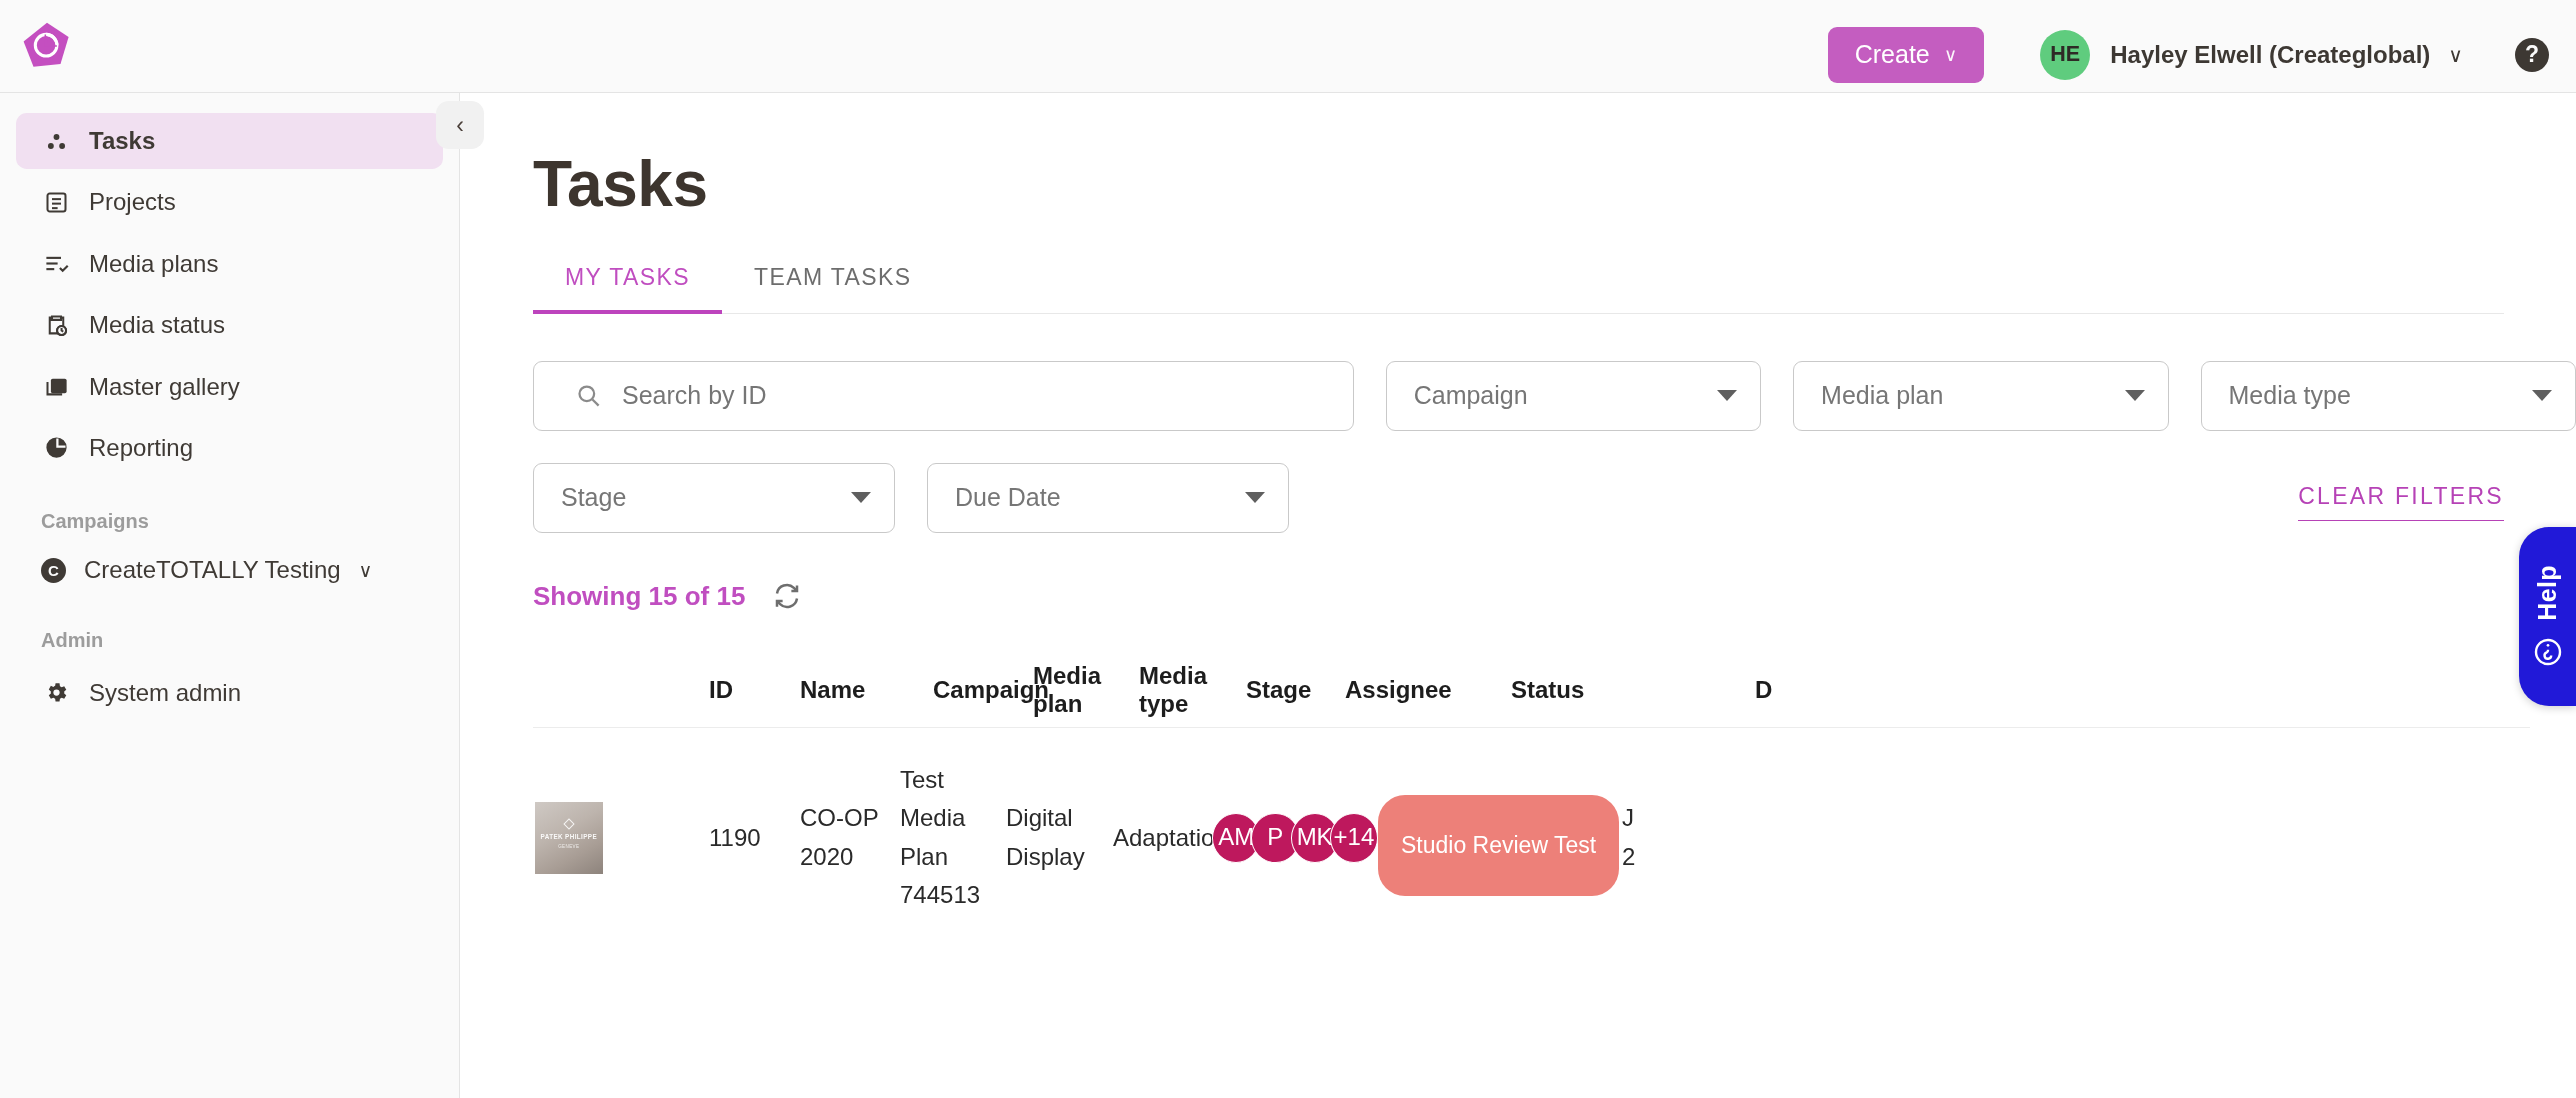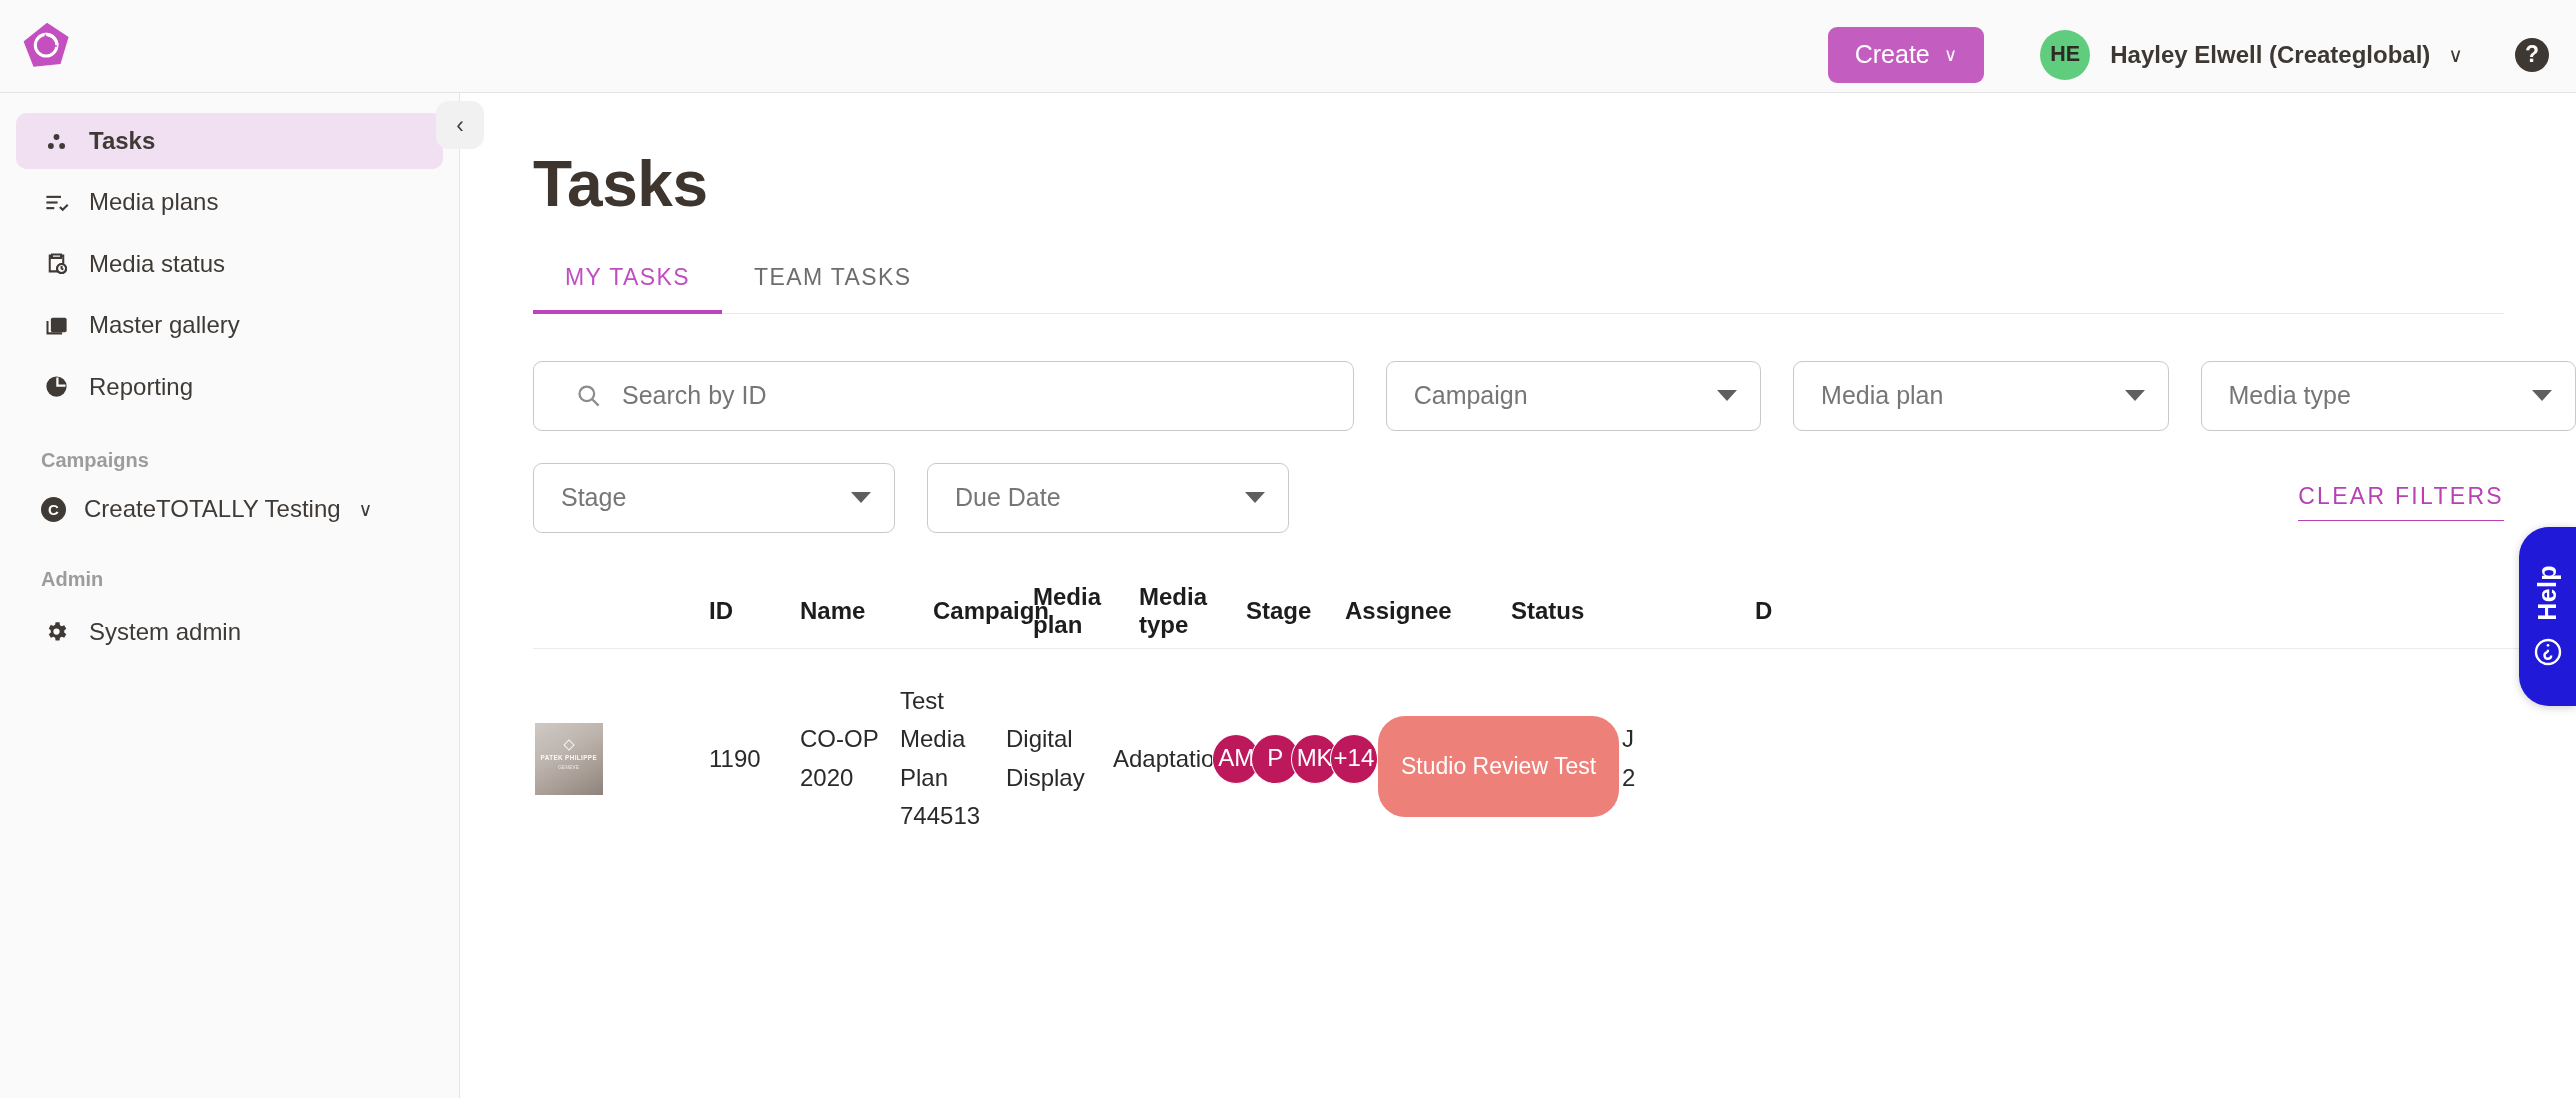--- a/index.html
+++ b/index.html
@@ -287,20 +287,31 @@
     <span class="nav-icon">
       <svg width="27" height="27" viewBox="0 0 24 24" fill="#3f3a35">
         <circle cx="12" cy="8" r="2.6"></circle>
           <circle cx="7" cy="16" r="2.6"></circle>
           <circle cx="17" cy="16" r="2.6"></circle>
       </svg>
     </span>
     <span class="nav-label">Tasks</span>
   </div>
 
+  <div class="nav-item">
+    <span class="nav-icon">
+      <svg width="27" height="27" viewBox="0 0 24 24" fill="none" stroke="#3f3a35" stroke-width="1.8">
+        <rect x="4" y="4" width="16" height="16" rx="2"></rect>
+        <line x1="8" y1="9" x2="16" y2="9"></line>
+          <line x1="8" y1="13" x2="16" y2="13"></line>
+          <line x1="8" y1="17" x2="13" y2="17"></line>
+      </svg>
+    </span>
+    <span class="nav-label">Projects</span>
+  </div>
 
   <div class="nav-item">
     <span class="nav-icon">
       <svg width="27" height="27" viewBox="0 0 24 24" fill="none" stroke="#3f3a35" stroke-width="1.9">
         <line x1="3" y1="7" x2="16" y2="7"></line>
           <line x1="3" y1="12" x2="13" y2="12"></line>
           <line x1="3" y1="17" x2="10" y2="17"></line>
         <polyline points="15,16 17.5,18.5 22,14"></polyline>
       </svg>
     </span>
@@ -404,20 +415,31 @@
     </div>
 
     <div class="select-box w-due">
       <span class="select-label">Due Date</span>
       <span class="select-caret"></span>
     </div>
 
     <div class="clear-filters">CLEAR FILTERS</div>
   </div>
 
+  <div class="showing-row">
+    <div class="showing-text">Showing 15 of 15</div>
+    <div class="refresh-icon">
+      <svg width="30" height="30" viewBox="0 0 24 24" fill="none" stroke="#6e6e6e" stroke-width="2">
+        <path d="M4 10a8 8 0 0 1 13.5-4.5L20 8"></path>
+          <polyline points="20,3.5 20,8 15.5,8"></polyline>
+        <path d="M20 14a8 8 0 0 1-13.5 4.5L4 16"></path>
+          <polyline points="4,20.5 4,16 8.5,16"></polyline>
+      </svg>
+    </div>
+  </div>
 
   <div class="tbl">
     <div class="tbl-head">
       <div class="th c-thumb"></div>
       <div class="th c-id">ID</div>
       <div class="th c-name">Name</div>
       <div class="th c-camp">Campaign</div>
       <div class="th c-plan">Media plan</div>
       <div class="th c-type">Media type</div>
       <div class="th c-stage">Stage</div>

